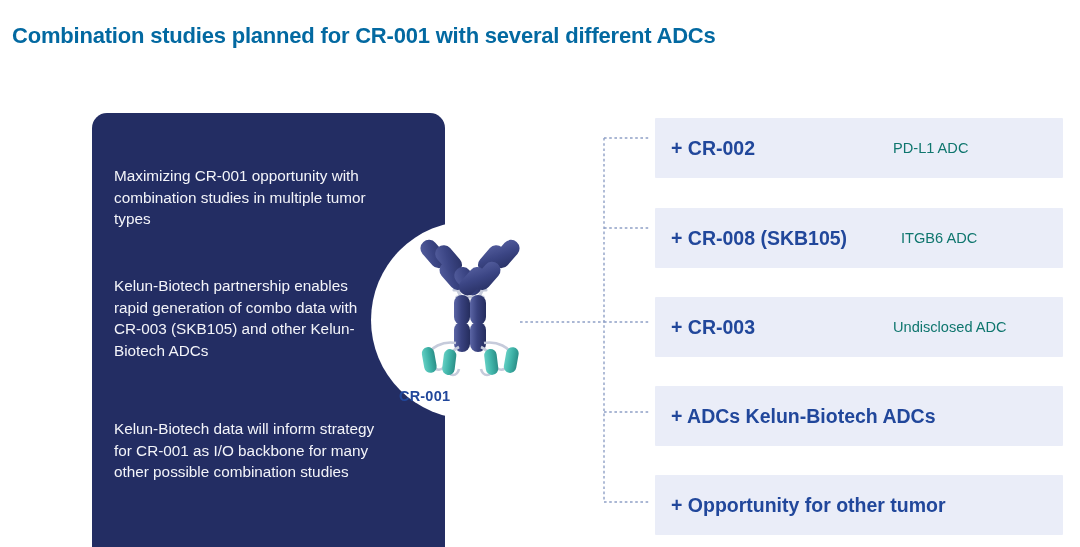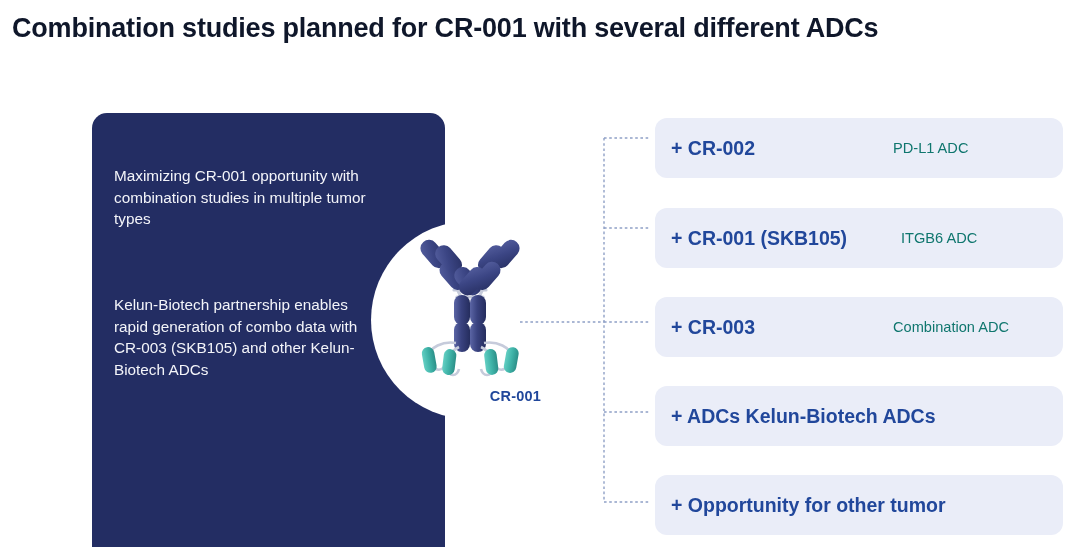--- a/index.html
+++ b/index.html
@@ -13,25 +13,25 @@
     position: relative;
     overflow: hidden;
     font-family: "Liberation Sans", sans-serif;
     -webkit-font-smoothing: antialiased;
   }
 
   
   #slide-title {
     position: absolute;
     left: 12px;
-    top: 13px;
+    top: 23px;
     width: 1056px;
-    font-size: 27px;
+    font-size: 22px;
     font-weight: bold;
-    color: #0f172a;
+    color: #0369a1;
     letter-spacing: -0.2px;
     white-space: nowrap;
   }
 
   
   #left-card {
     position: absolute;
     left: 92px;
     top: 113px;
     width: 353px;
@@ -41,21 +41,21 @@
   }
   .card-para {
     position: absolute;
     left: 22px;
     width: 268px;
     color: #f3f4f9;
     font-size: 15.3px;
     line-height: 21.5px;
   }
   #para-0 { top: 52px; }
-  #para-1 { top: 162px; margin-top: 19px; }
+  #para-1 { top: 162px; }
   #para-2 { top: 305px; }
 
   
   #molecule-circle {
     position: absolute;
     left: 371px;
     top: 221px;
     width: 198px;
     height: 198px;
     background: #ffffff;
@@ -66,21 +66,21 @@
     left: 399px;
     top: 235px;
     width: 142px;
     height: 150px;
   }
   #molecule-label {
     position: absolute;
     left: 399px;
     top: 388px;
     width: 142px;
-    text-align: right;
+    text-align: left;
     font-size: 14.5px;
     font-weight: bold;
     color: #21479b;
     letter-spacing: 0.2px;
   }
 
   
   #connector-svg {
     position: absolute;
     left: 520px;
@@ -89,21 +89,21 @@
     height: 420px;
   }
 
   
   .combo-row {
     position: absolute;
     left: 655px;
     width: 408px;
     height: 60px;
     background: #eaedf8;
-    border-radius: 12px;
+    border-radius: 1px;
   }
   .combo-name {
     position: absolute;
     left: 16px;
     top: 50%;
     transform: translateY(-50%);
     font-size: 19.5px;
     font-weight: bold;
     color: #21479b;
     white-space: nowrap;
@@ -118,20 +118,21 @@
   }
 </style>
 </head>
 <body>
 
 <div id="slide-title">Combination studies planned for CR-001 with several different ADCs</div>
 
 <div id="left-card">
   <div class="card-para" id="para-0">Maximizing CR-001 opportunity with combination studies in multiple tumor types</div>
   <div class="card-para" id="para-1">Kelun-Biotech partnership enables rapid generation of combo data with CR-003 (SKB105) and other Kelun-Biotech ADCs</div>
+  <div class="card-para" id="para-2">Kelun-Biotech data will inform strategy for CR-001 as I/O backbone for many other possible combination studies</div>
 </div>
 
 <div id="molecule-circle"></div>
 
 <div id="molecule-svg">
   <svg viewBox="0 0 142 150" width="142" height="150" xmlns="http://www.w3.org/2000/svg">
     <defs>
       <linearGradient id="gNavy" x1="0" y1="0" x2="1" y2="1">
         <stop offset="0%" stop-color="#5660a0"></stop>
         <stop offset="48%" stop-color="#3b4584"></stop>
@@ -216,27 +217,27 @@
     </g>
   </svg>
 </div>
 
 <div class="combo-row" style="top:118px">
   <span class="combo-name">+ CR-002</span>
   <span class="combo-desc" style="left:238px">PD-L1 ADC</span>
 </div>
 
 <div class="combo-row" style="top:208px">
-  <span class="combo-name">+ CR-001 (SKB105)</span>
+  <span class="combo-name">+ CR-008 (SKB105)</span>
   <span class="combo-desc" style="left:246px">ITGB6 ADC</span>
 </div>
 
 <div class="combo-row" style="top:297px">
   <span class="combo-name">+ CR-003</span>
-  <span class="combo-desc" style="left:238px">Combination ADC</span>
+  <span class="combo-desc" style="left:238px">Undisclosed ADC</span>
 </div>
 
 <div class="combo-row" style="top:386px">
   <span class="combo-name">+ ADCs Kelun-Biotech ADCs</span>
   <span class="combo-desc" style="left:238px"></span>
 </div>
 
 <div class="combo-row" style="top:475px">
   <span class="combo-name">+ Opportunity for other tumor</span>
   <span class="combo-desc" style="left:238px"></span>

